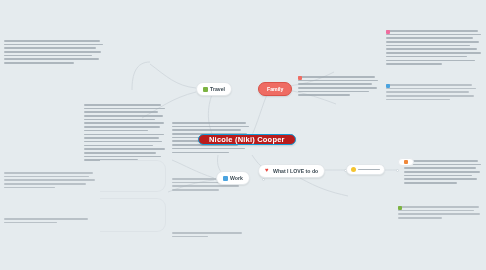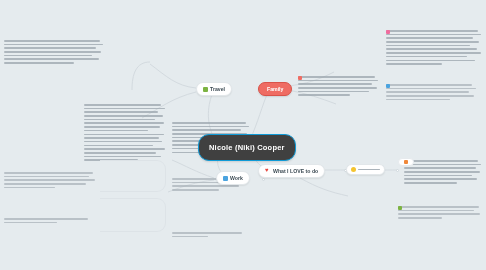--- a/index.html
+++ b/index.html
@@ -10,25 +10,25 @@
     position:relative;
   }
   #canvas{position:absolute;inset:0;}
   svg.links{position:absolute;left:0;top:0;width:486px;height:270px;pointer-events:none;}
 
   
   .node{position:absolute;display:flex;align-items:center;gap:2px;
         border-radius:9px;white-space:nowrap;box-sizing:border-box;}
 
   .node.central{
-    background:#404040;color:#ffffff;
+    background:#b91c1c;color:#ffffff;
     border:1.5px solid #0f9ad6;
     border-radius:11px;
     font-size:7.5px;font-weight:bold;
-    padding:8px 10px;
+    padding:0 10px;
     box-shadow:0 1px 2px rgba(0,0,0,.12);
     letter-spacing:.2px;
   }
   .node.white{
     background:#ffffff;color:#3d4b54;
     border:1px solid #e2e7ea;
     font-size:5.2px;font-weight:bold;
     padding:3px 6px;border-radius:7px;
     box-shadow:0 1px 1.5px rgba(0,0,0,.07);
   }

